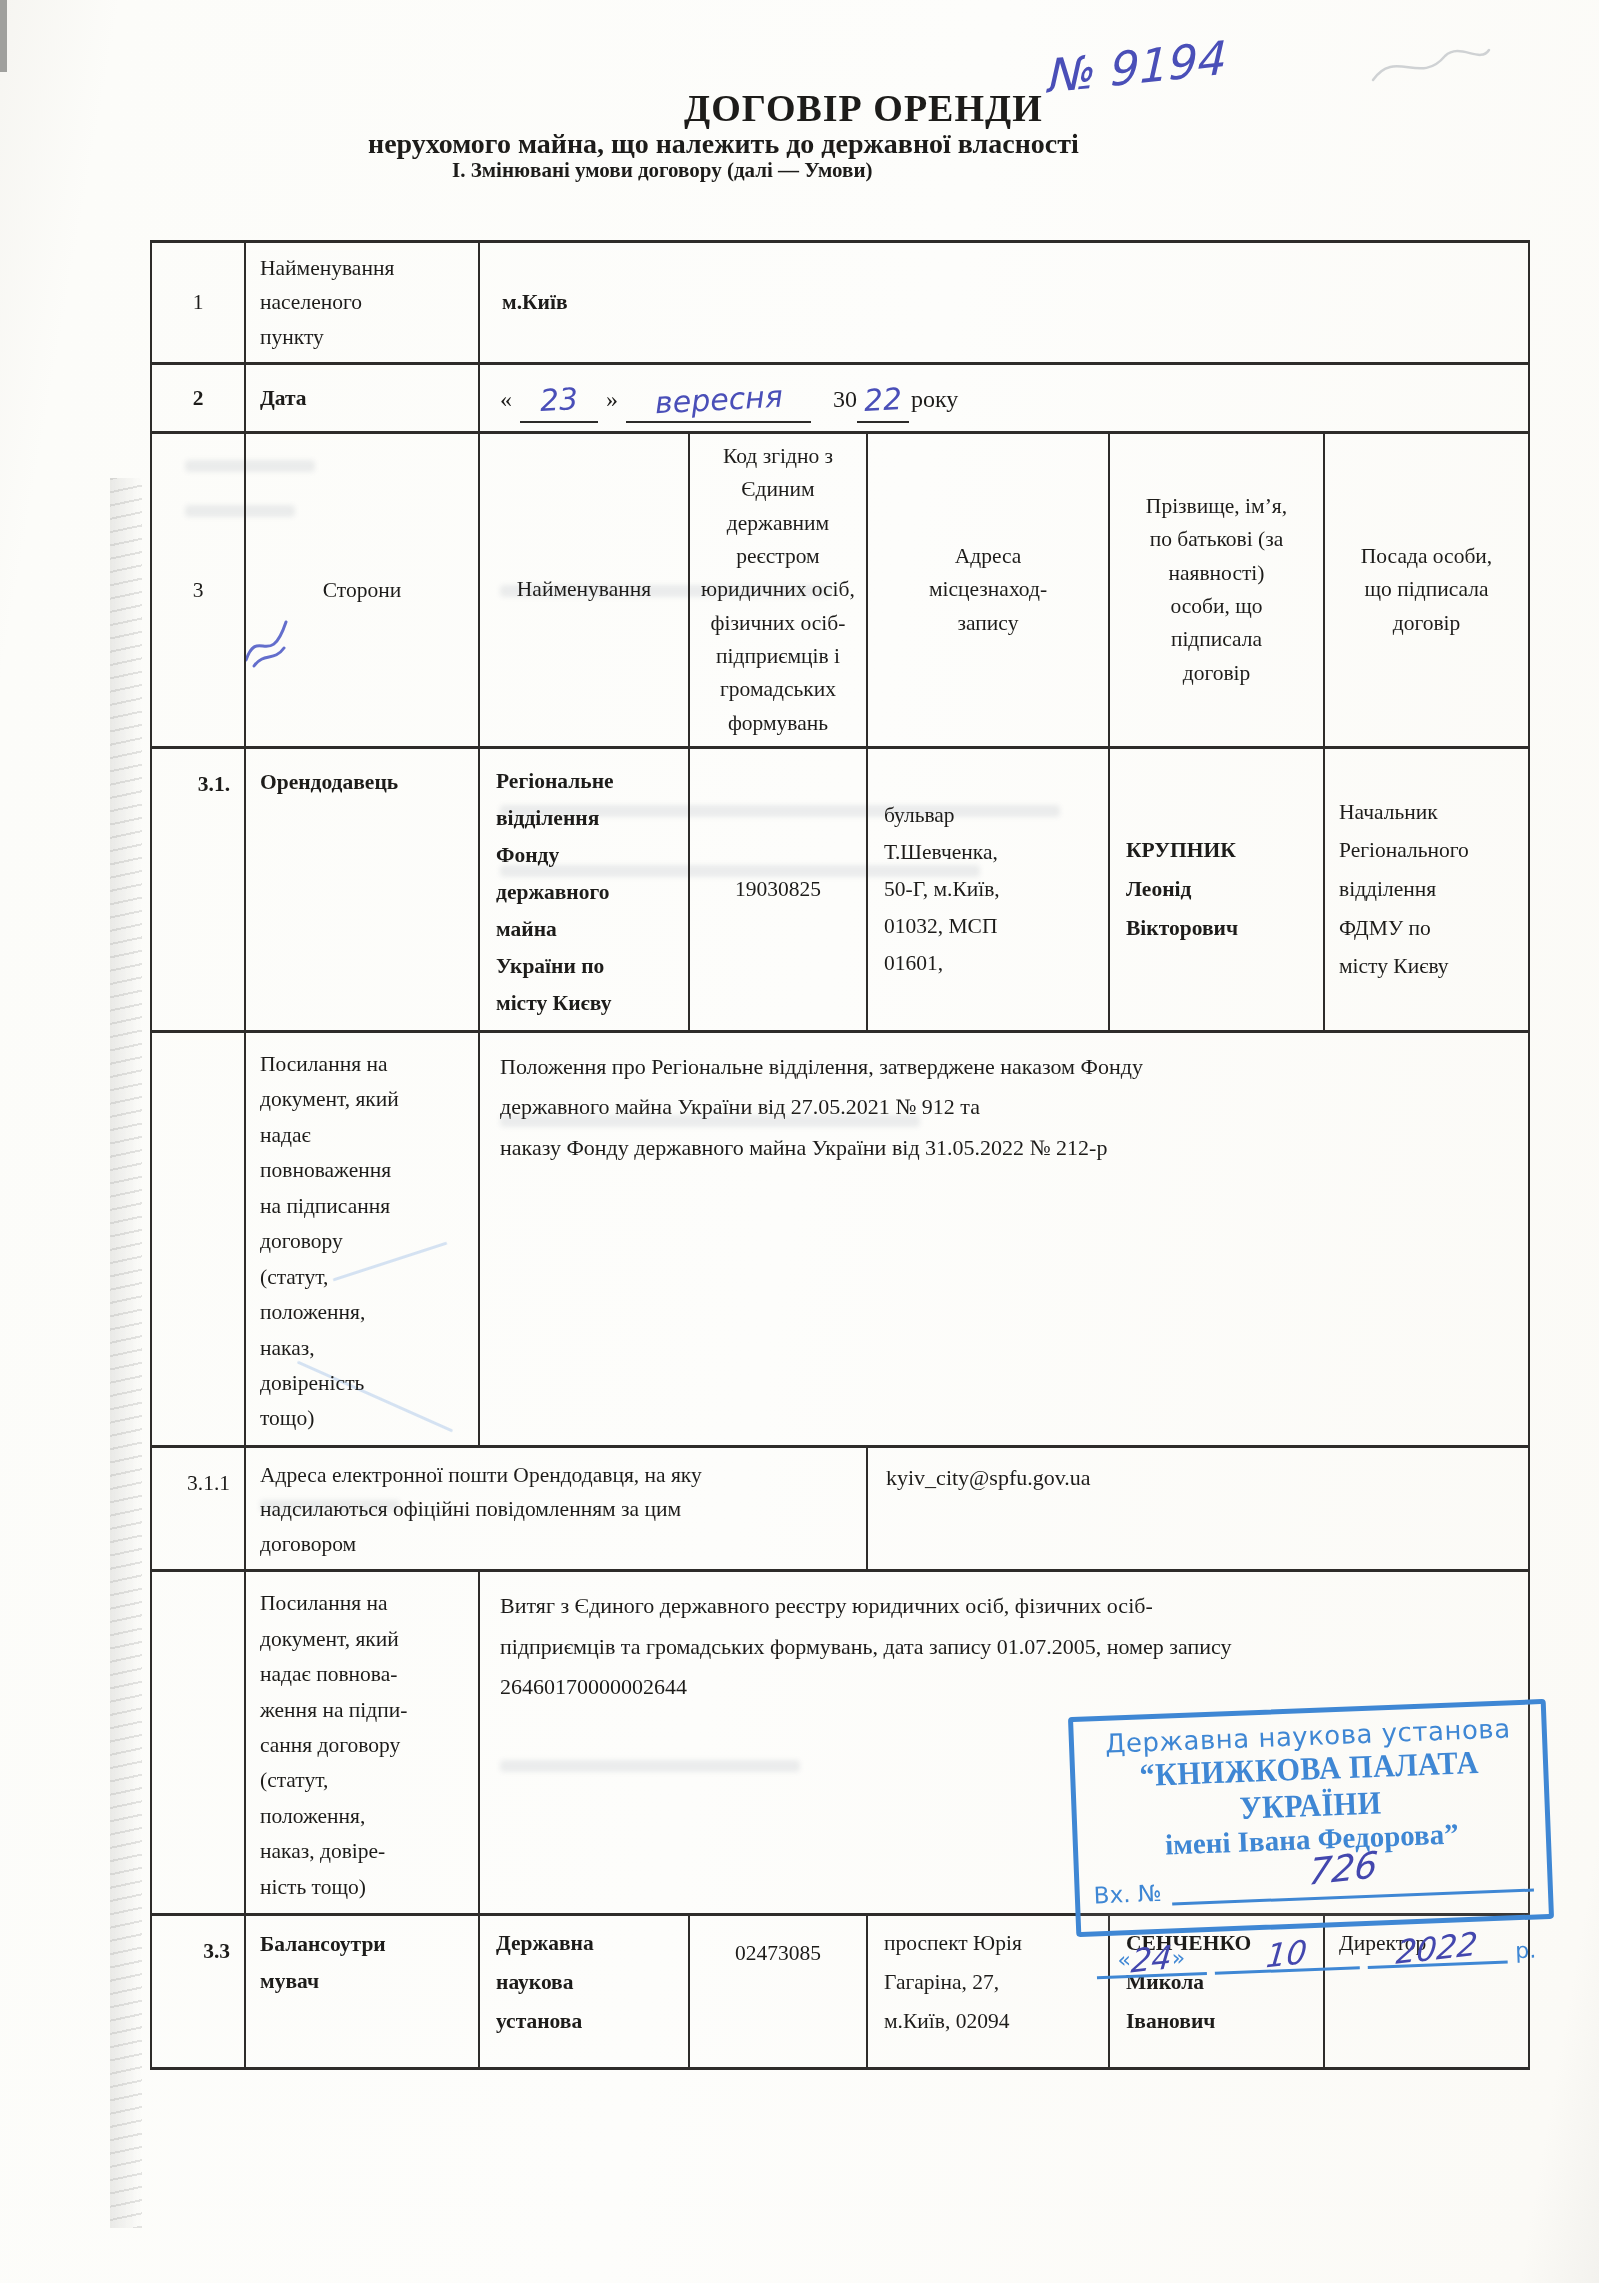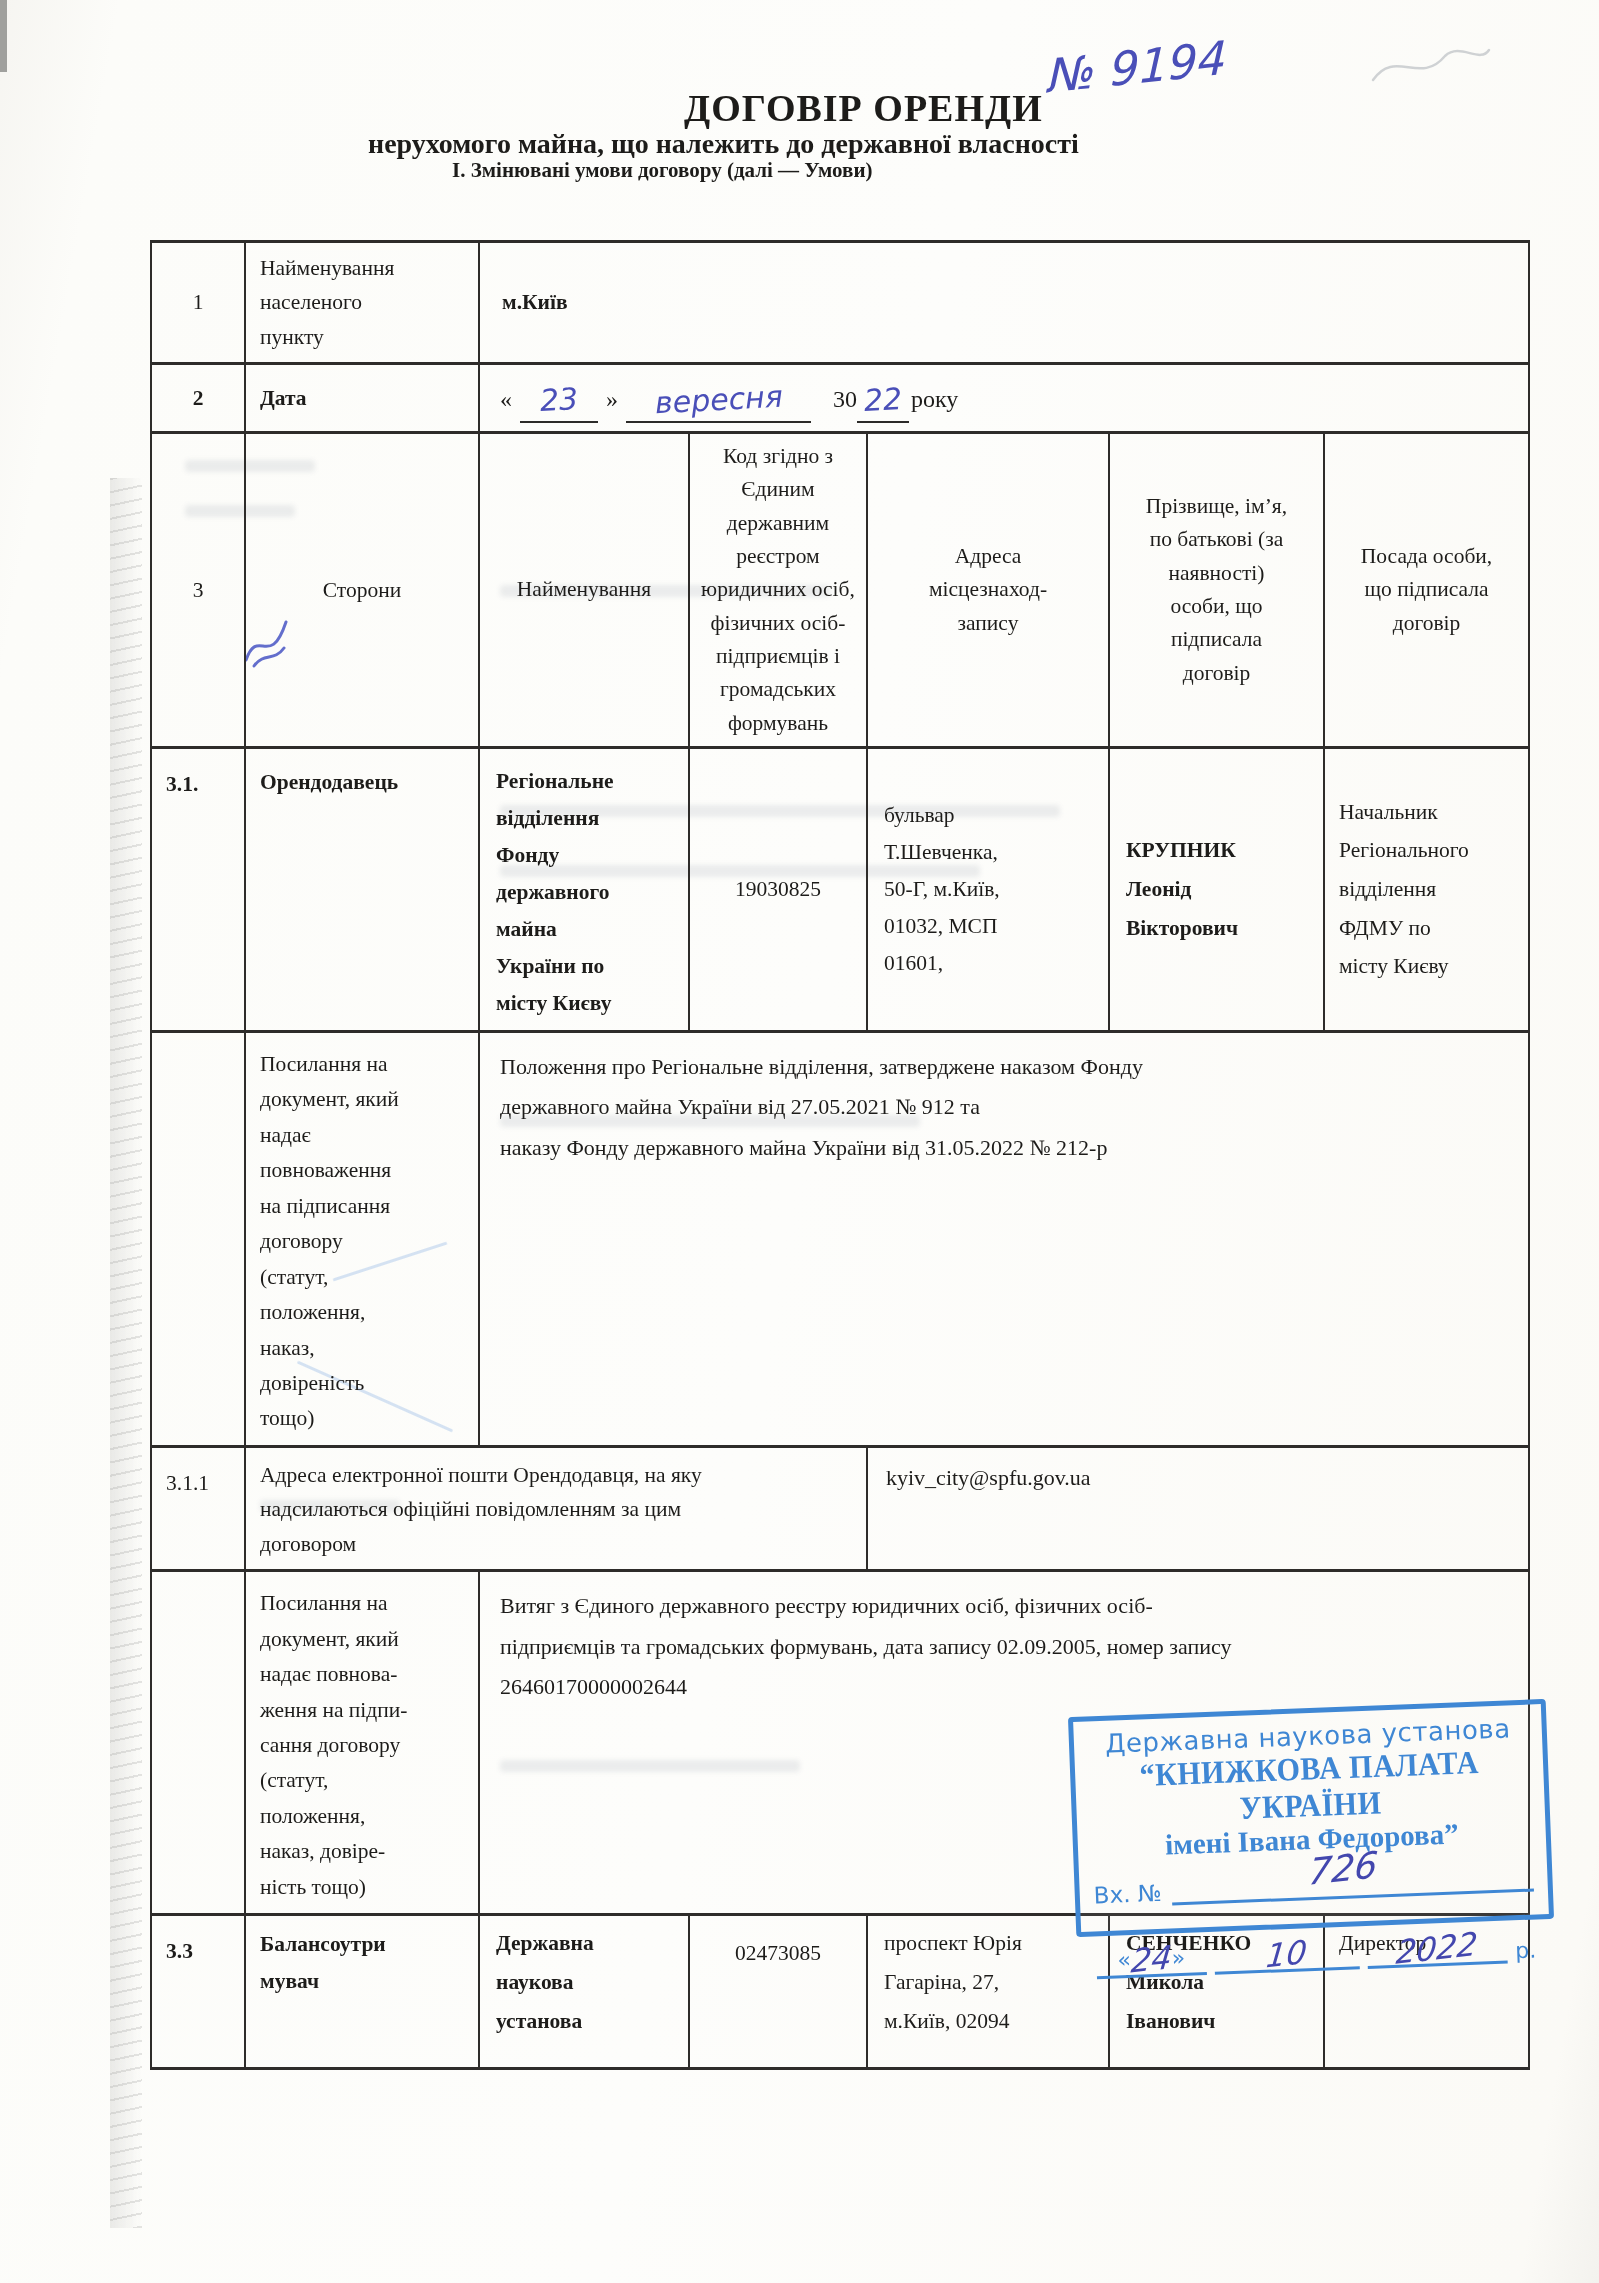--- a/index.html
+++ b/index.html
@@ -24,21 +24,21 @@
   table.tbl td{
     border:2.5px solid #2e2c2a;border-top-width:3px;border-bottom-width:3px;
     padding:8px 14px;font-size:21.5px;line-height:1.6;vertical-align:middle;
     overflow:hidden;
   }
   .c{text-align:center;}
   .b{font-weight:bold;}
   .top{vertical-align:top !important;}
   .pl{white-space:pre-line;}
   .num{text-align:center;}
-  .numtop{text-align:left;vertical-align:top !important;padding-top:18px !important;}
+  .numtop{text-align:right;vertical-align:top !important;padding-top:18px !important;}
   .hdr{line-height:1.55 !important;padding:6px 8px !important;}
   .lh17{line-height:1.72 !important;}
   .lh18{line-height:1.8 !important;}
   .refval{line-height:1.85 !important;font-size:22px !important;padding:14px 20px !important;}
   .emailval{padding:12px 18px !important;font-size:22px !important;}
   
   .datecell{padding-left:20px !important;font-size:24px !important;}
   .uline{display:inline-block;border-bottom:2.5px solid #2c2b29;text-align:center;margin:0 8px;vertical-align:baseline;}
   .w70{min-width:78px;} .w175{min-width:185px;} .w46{min-width:52px;margin:0 2px 0 0;}
   .hw{
@@ -221,21 +221,21 @@
       <td class="top pl" style="padding-top:14px;line-height:1.65">Посилання на
 документ, який
 надає повнова-
 ження на підпи-
 сання договору
 (статут,
 положення,
 наказ, довіре-
 ність тощо)</td>
       <td colspan="5" class="top pl refval">Витяг з Єдиного державного реєстру юридичних осіб, фізичних осіб-
-підприємців та громадських формувань, дата запису 02.09.2005, номер запису
+підприємців та громадських формувань, дата запису 01.07.2005, номер запису
 26460170000002644</td>
     </tr>
 
 
     <tr style="height:154px">
       <td class="numtop b" style="padding-top:12px">3.3</td>
       <td class="top b pl" style="padding-top:10px;line-height:1.7">Балансоутри
 мувач</td>
       <td class="top b pl lh18" style="padding-top:8px;padding-left:16px">Державна
 наукова

